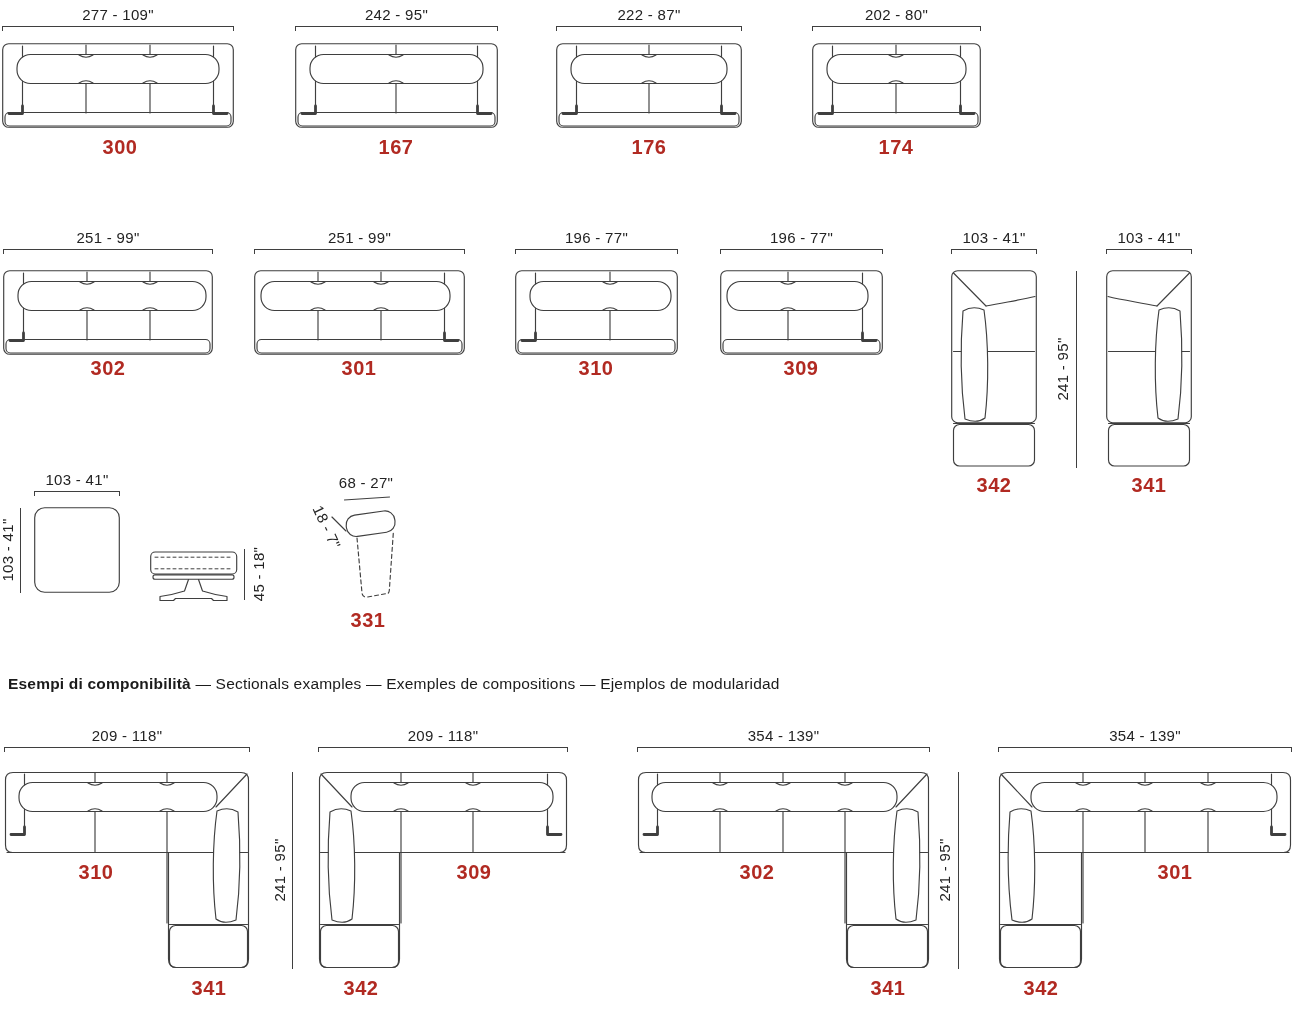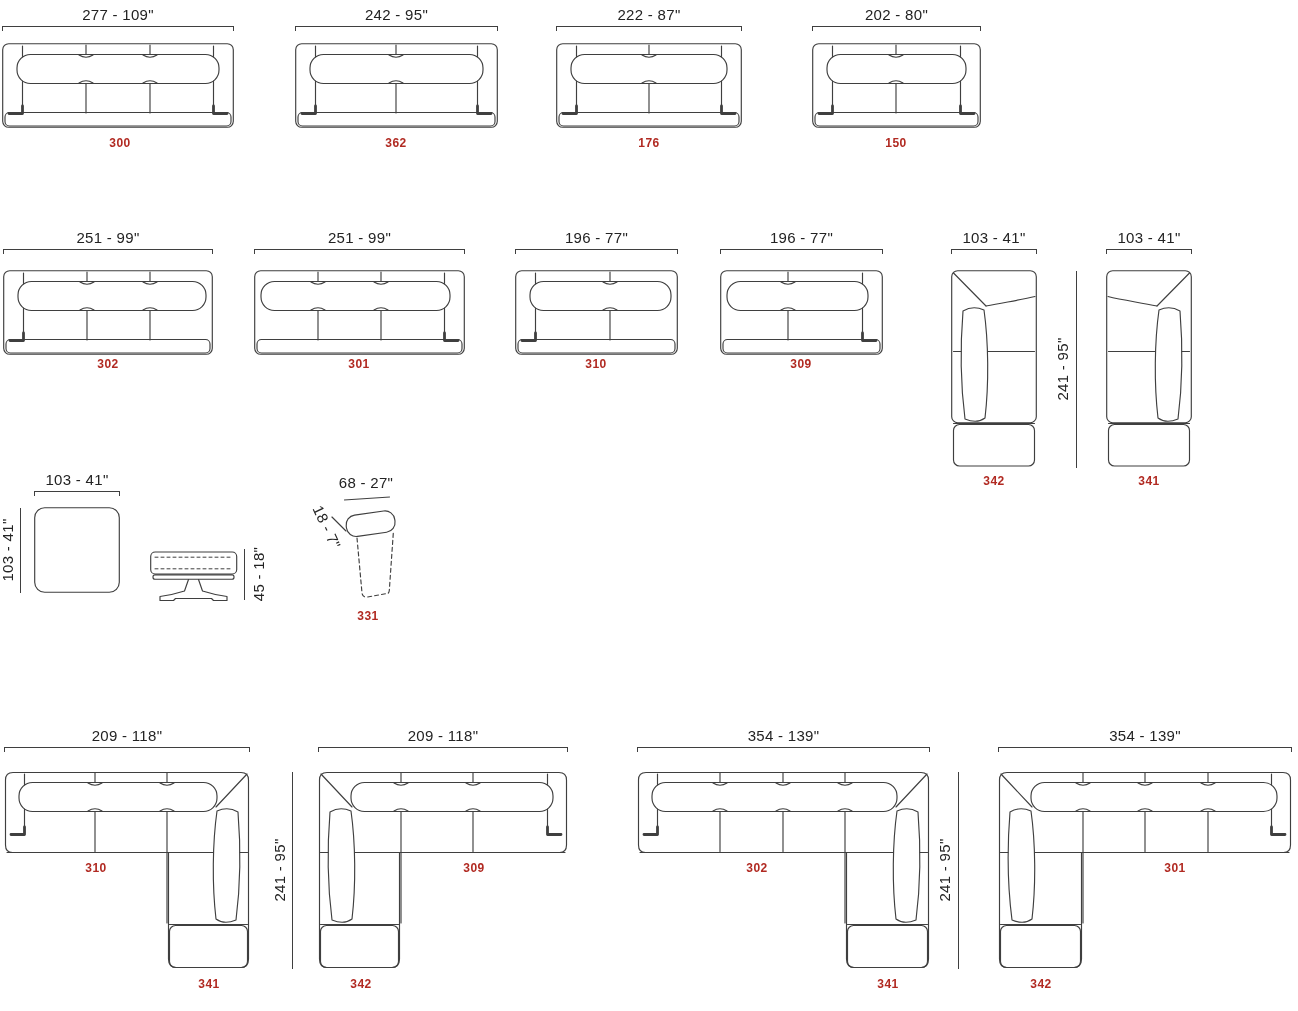--- a/index.html
+++ b/index.html
@@ -10,21 +10,21 @@
   .dimline{position:relative;height:1.2px;background:#3f3f3f;}
   .dimline::before,.dimline::after{content:"";position:absolute;top:0;width:1.2px;height:5px;background:#3f3f3f;}
   .dimline::before{left:0;}
   .dimline::after{right:0;}
   .vline{position:absolute;width:1.2px;background:#3f3f3f;}
   .vtext{position:absolute;font-size:15px;color:#232323;white-space:nowrap;letter-spacing:.3px;
          transform:translate(-50%,-50%) rotate(-90deg);}
   .dtext{position:absolute;font-size:15px;color:#232323;white-space:nowrap;letter-spacing:.3px;
          transform:translate(-50%,-50%) rotate(65deg);}
   .slantline{position:absolute;height:1.2px;background:#3f3f3f;transform:rotate(-4deg);}
-  .model{position:absolute;width:120px;font-size:12px;font-weight:bold;color:#b12a22;text-align:center;letter-spacing:.5px;}
+  .model{position:absolute;width:120px;font-size:20px;font-weight:bold;color:#b12a22;text-align:center;letter-spacing:.5px;}
   .art{position:absolute;}
   .caption{position:absolute;left:8px;top:675px;font-size:15.5px;color:#1b1b1b;letter-spacing:.2px;white-space:nowrap;}
   .caption .b{font-weight:bold;}
 </style>
 </head>
 <body>
 
 <div id="page">
 
   <div class="dim" style="left:2px;top:6px;width:232px">
@@ -65,21 +65,21 @@
           <path d="M20.5,3 V63" fill="none" stroke="#3f3f3f" stroke-width="1.15" stroke-linecap="round" stroke-linejoin="round"></path>
           <path d="M20.5,63 V70.5 H7" fill="none" stroke="#3f3f3f" stroke-width="2.8" stroke-linecap="round" stroke-linejoin="round"></path>
           <path d="M182.5,3 V63" fill="none" stroke="#3f3f3f" stroke-width="1.15" stroke-linecap="round" stroke-linejoin="round"></path>
           <path d="M182.5,63 V70.5 H196" fill="none" stroke="#3f3f3f" stroke-width="2.8" stroke-linecap="round" stroke-linejoin="round"></path>
           <rect x="15" y="11.5" width="173" height="29" rx="13.5" fill="#fff" stroke="#3f3f3f" stroke-width="1.15"></rect>
           <path d="M94,12 Q101,16.5 108,12" fill="none" stroke="#3f3f3f" stroke-width="1.15" stroke-linecap="round" stroke-linejoin="round"></path>
           <path d="M94,40 Q101,35.5 108,40" fill="none" stroke="#3f3f3f" stroke-width="1.15" stroke-linecap="round" stroke-linejoin="round"></path>
         </g>
       </svg>
     </div>
-  <div class="model" style="left:336px;top:136px">362</div>
+  <div class="model" style="left:336px;top:136px">167</div>
 
   <div class="dim" style="left:556px;top:6px;width:186px">
     <div class="dimtext">222 - 87"</div>
     <div class="dimline"></div>
   </div>
   <div class="art" style="left:556px;top:43px">
       <svg width="186" height="85" viewBox="0 0 186 85" style="overflow:visible;display:block">
         <g>
           <path d="M93,2 V70" fill="none" stroke="#3f3f3f" stroke-width="1.15" stroke-linecap="round" stroke-linejoin="round"></path>
           <rect x="3" y="69.5" width="180" height="13.5" rx="4.5" fill="none" stroke="#3f3f3f" stroke-width="1.15"></rect>
@@ -109,21 +109,21 @@
           <path d="M20.5,3 V63" fill="none" stroke="#3f3f3f" stroke-width="1.15" stroke-linecap="round" stroke-linejoin="round"></path>
           <path d="M20.5,63 V70.5 H7" fill="none" stroke="#3f3f3f" stroke-width="2.8" stroke-linecap="round" stroke-linejoin="round"></path>
           <path d="M148.5,3 V63" fill="none" stroke="#3f3f3f" stroke-width="1.15" stroke-linecap="round" stroke-linejoin="round"></path>
           <path d="M148.5,63 V70.5 H162" fill="none" stroke="#3f3f3f" stroke-width="2.8" stroke-linecap="round" stroke-linejoin="round"></path>
           <rect x="15" y="11.5" width="139" height="29" rx="13.5" fill="#fff" stroke="#3f3f3f" stroke-width="1.15"></rect>
           <path d="M77,12 Q84,16.5 91,12" fill="none" stroke="#3f3f3f" stroke-width="1.15" stroke-linecap="round" stroke-linejoin="round"></path>
           <path d="M77,40 Q84,35.5 91,40" fill="none" stroke="#3f3f3f" stroke-width="1.15" stroke-linecap="round" stroke-linejoin="round"></path>
         </g>
       </svg>
     </div>
-  <div class="model" style="left:836px;top:136px">150</div>
+  <div class="model" style="left:836px;top:136px">174</div>
 
   <div class="dim" style="left:3px;top:229px;width:210px">
     <div class="dimtext">251 - 99"</div>
     <div class="dimline"></div>
   </div>
   <div class="art" style="left:3px;top:270px">
       <svg width="210" height="85" viewBox="0 0 210 85" style="overflow:visible;display:block">
         <g>
           <path d="M84,2 V70" fill="none" stroke="#3f3f3f" stroke-width="1.15" stroke-linecap="round" stroke-linejoin="round"></path>
           <path d="M147,2 V70" fill="none" stroke="#3f3f3f" stroke-width="1.15" stroke-linecap="round" stroke-linejoin="round"></path>
@@ -282,20 +282,23 @@
           <path d="M14,41 L28,55" fill="none" stroke="#3f3f3f" stroke-width="1.15" stroke-linecap="round" stroke-linejoin="round"></path>
           <path d="M39,62 L44,117 Q44.5,121.5 49.5,121 L69,117.5 Q71,117.5 71.3,114.5 L75.3,57" fill="none" stroke="#3f3f3f" stroke-width="1.15" stroke-linecap="round" stroke-linejoin="round" stroke-dasharray="4 3"></path>
           <g transform="rotate(-8 52 47)">
             <rect x="28" y="37" width="49" height="21.5" rx="9.8" fill="#fff" stroke="#3f3f3f" stroke-width="1.15"></rect>
           </g>
         </g>
       </svg>
     </div>
   <div class="model" style="left:308px;top:609px">331</div>
 
+  <div class="caption">
+    <span class="b">Esempi di componibilità</span><span> — Sectionals examples — Exemples de compositions — Ejemplos de modularidad</span>
+  </div>
 
   <div class="dim" style="left:4px;top:727px;width:246px">
     <div class="dimtext">209 - 118"</div>
     <div class="dimline"></div>
   </div>
   <div class="art" style="left:4px;top:771px">
       <svg width="246" height="198" viewBox="0 0 246 198" style="overflow:visible;display:block">
         <g>
           <path d="M91,2 V80.5" fill="none" stroke="#3f3f3f" stroke-width="1.15" stroke-linecap="round" stroke-linejoin="round"></path>
           <path d="M163,2 V152" fill="none" stroke="#3f3f3f" stroke-width="1.15" stroke-linecap="round" stroke-linejoin="round"></path>

